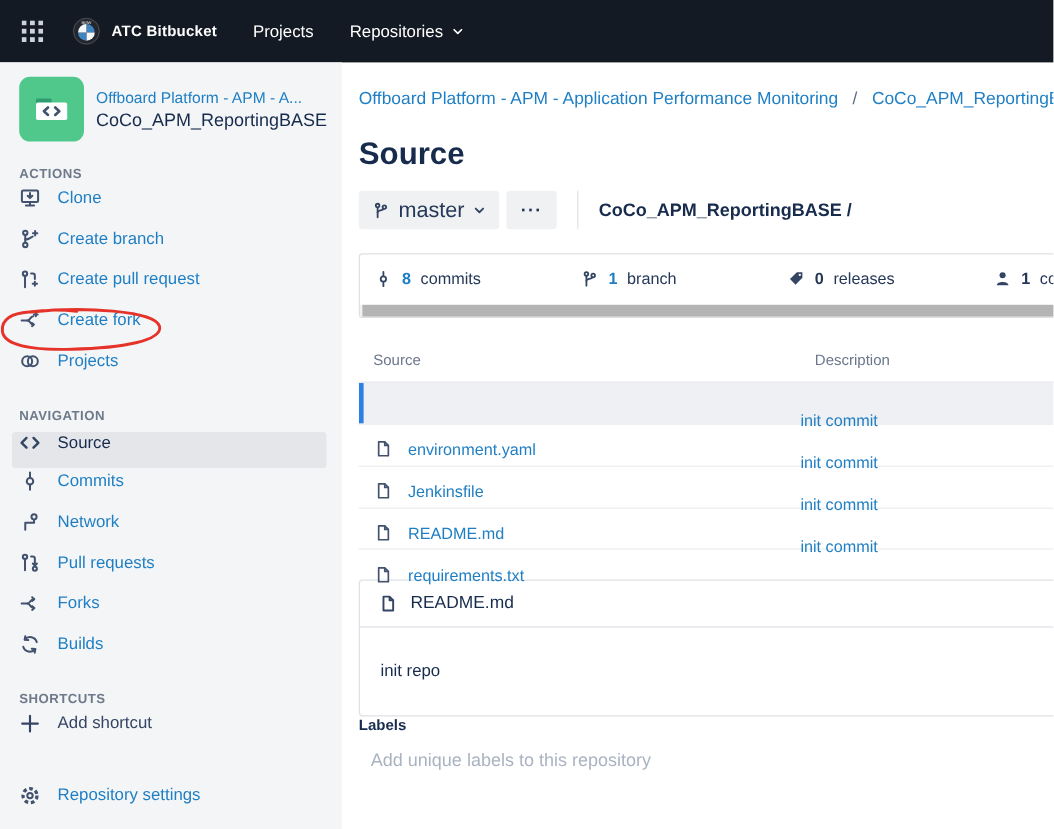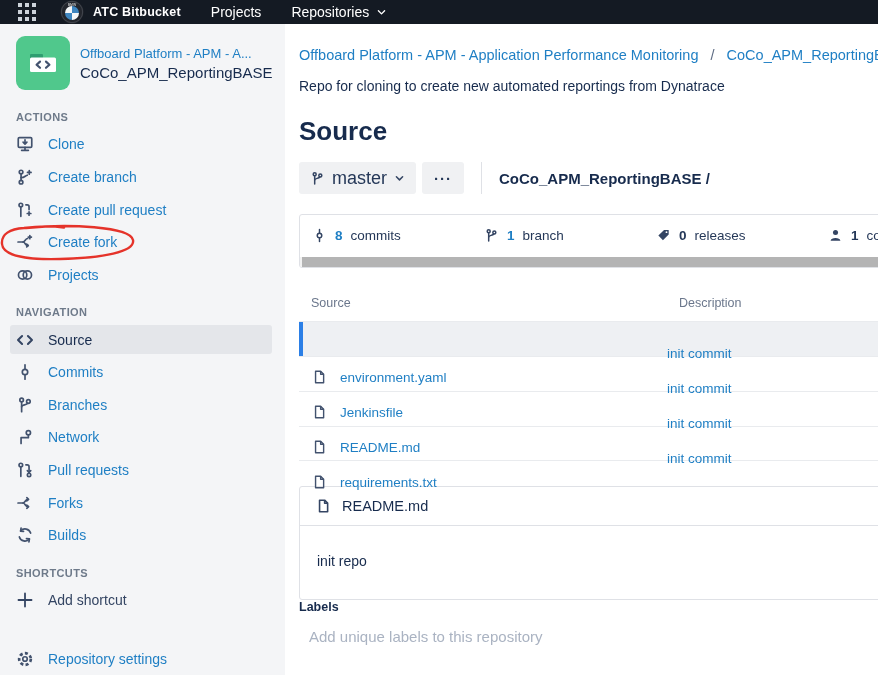--- a/index.html
+++ b/index.html
@@ -1,20 +1,20 @@
 <!DOCTYPE html>
 <html><head>
 <meta charset="utf-8">
 <style>
   * { box-sizing: border-box; margin: 0; padding: 0; }
   html,body { width: 878px; height: 691px; overflow: hidden;
     font-family: "Liberation Sans", sans-serif; background: #fff; }
 
   
-  .topbar { height: 24px; background: #141a23; display: flex; align-items: center;
+  .topbar { height: 52px; background: #141a23; display: flex; align-items: center;
     padding-left: 18px; color: #fff; }
   .grid-icon { margin-right: 24px; display: flex; cursor: pointer; }
   .bmw-logo { margin-right: 9px; display: flex; }
   .app-name { font-size: 12.5px; font-weight: bold; letter-spacing: .2px; margin-right: 30px; }
   .top-nav-item { font-size: 14px; margin-right: 30px; display: flex; align-items: center;
     gap: 7px; cursor: pointer; }
 
   
   .layout { display: flex; height: 651px; }
   .sidebar { width: 285px; flex: none; background: #f4f5f7; padding-top: 10px;
@@ -23,21 +23,21 @@
 
   
   .repo-head { display: flex; gap: 10px; margin: 2px 12px 6px 16px; align-items: center; }
   .avatar { width: 54px; height: 54px; border-radius: 9px; background: #50c88c;
     flex: none; display: flex; align-items: center; justify-content: center; }
   .proj-link { font-size: 13px; color: #1f7fc4; cursor: pointer; line-height: 19px;
     white-space: nowrap; }
   .repo-name { font-size: 15px; color: #172b4d; line-height: 20px; white-space: nowrap; }
   .side-title { font-size: 11px; font-weight: bold; color: #6e7a8a; letter-spacing: .4px;
     margin: 15px 0 5px 16px; }
-  .side-item { display: flex; align-items: center; height: 34px; padding-left: 16px;
+  .side-item { display: flex; height: 34px; padding-left: 16px;
     gap: 14px; cursor: pointer; position: relative; }
   .side-item .lbl { font-size: 14px; color: #1f7fc4; white-space: nowrap; }
   .side-item.dark .lbl { color: #344563; }
   .side-item.selected { background: #e4e6ea; border-radius: 3px; margin: 2px 13px 2px 10px;
     height: 30px; padding-left: 6px; }
   .side-item.selected .lbl { color: #172b4d; }
   .icon16 { width: 18px; height: 18px; flex: none; }
   .annotation-svg { position: absolute; left: -4px; top: -4px; width: 150px; height: 42px;
     pointer-events: none; }
   .settings-item { margin-top: 26px; }
@@ -210,29 +210,20 @@
     </div>
 
     <div class="side-item">
       <svg class="icon16" viewBox="0 0 16 16" fill="none" stroke="#42526e" stroke-width="1.5" stroke-linecap="round">
         <path d="M8 1.6 V5.5 M8 10.5 V14.4"></path>
           <circle cx="8" cy="8" r="2.4"></circle>
       </svg>
       <span class="lbl">Commits</span>
     </div>
 
-    <div class="side-item">
-      <svg class="icon16" viewBox="0 0 16 16" fill="none" stroke="#42526e" stroke-width="1.5" stroke-linecap="round" stroke-linejoin="round">
-        <circle cx="5" cy="3.5" r="1.6"></circle>
-          <path d="M5 5.2 V13.9"></path>
-        <path d="M5 9.6 C5 7.6 9.3 8.2 10.4 6.4"></path>
-          <circle cx="11" cy="4.9" r="1.6"></circle>
-      </svg>
-      <span class="lbl">Branches</span>
-    </div>
 
     <div class="side-item">
       <svg class="icon16" viewBox="0 0 16 16" fill="none" stroke="#42526e" stroke-width="1.5" stroke-linecap="round" stroke-linejoin="round">
         <circle cx="11" cy="4.2" r="1.9"></circle>
         <path d="M4.5 13.8 V8.6 H11 V6.3"></path>
       </svg>
       <span class="lbl">Network</span>
     </div>
 
     <div class="side-item">
@@ -284,21 +275,20 @@
   </div>
 
   <div class="main">
 
     <div class="breadcrumb">
       <span class="bc-link">Offboard Platform - APM - Application Performance Monitoring</span>
       <span class="bc-sep">/</span>
       <span class="bc-link">CoCo_APM_ReportingBASE</span>
     </div>
 
-    <div class="repo-desc">Repo for cloning to create new automated reportings from Dynatrace</div>
 
     <div class="page-title">Source</div>
 
     <div class="toolbar">
       <button class="btn">
         <svg class="icon16" style="width:15px;height:15px" viewBox="0 0 16 16" fill="none" stroke="#344563" stroke-width="1.6" stroke-linecap="round" stroke-linejoin="round">
           <circle cx="5" cy="3.5" r="1.6"></circle>
             <path d="M5 5.2 V13.9"></path>
           <path d="M5 9.6 C5 7.6 9.3 8.2 10.4 6.4"></path>
             <circle cx="11" cy="4.9" r="1.6"></circle>

